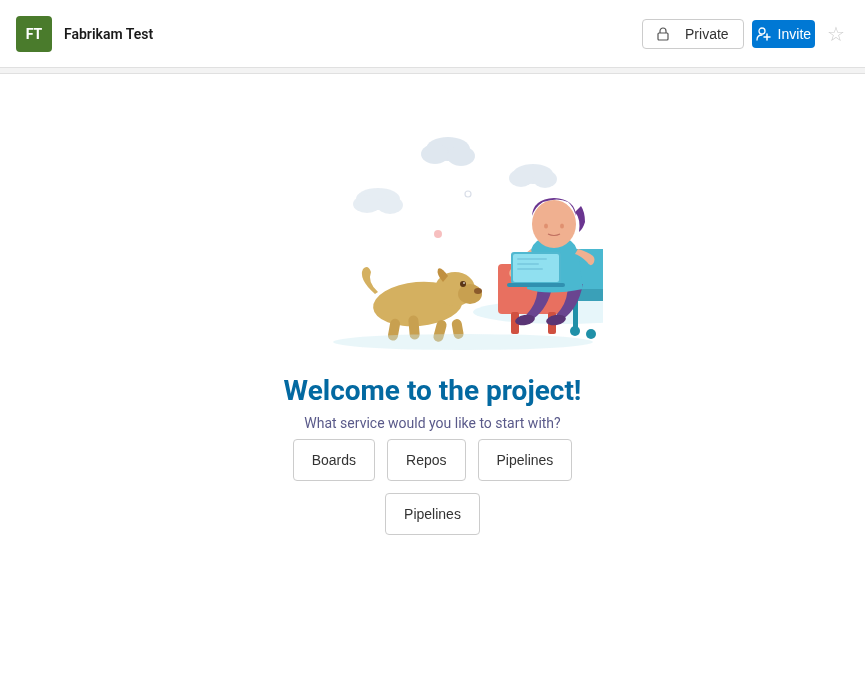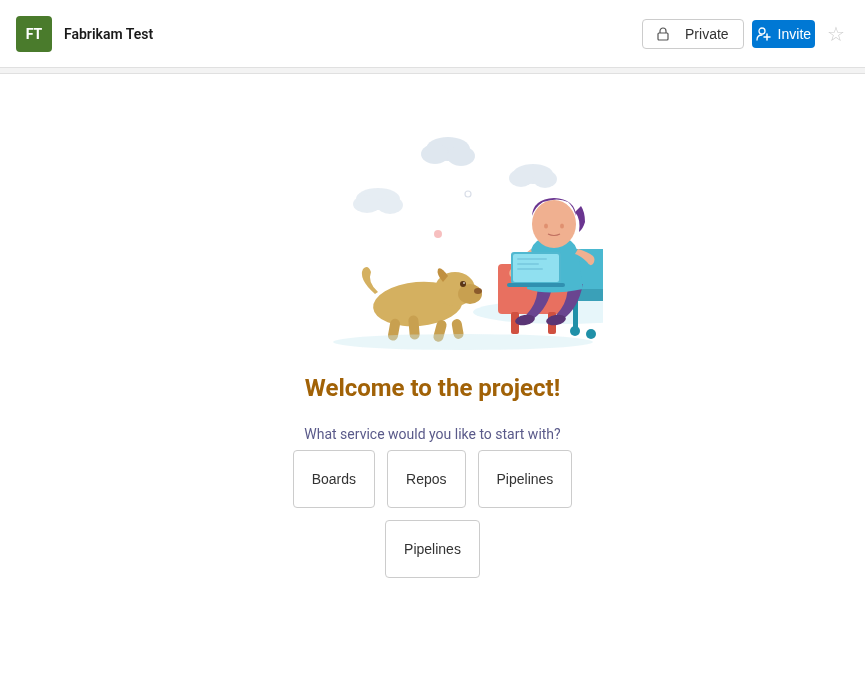--- a/index.html
+++ b/index.html
@@ -96,43 +96,43 @@
     }
 
     
     .illustration svg {
       width: 100%;
       height: 100%;
     }
 
     
     .welcome-title {
-      font-size: 24px;
+      font-size: 28px;
       font-weight: 700;
-      color: #a16207;
-      margin-bottom: 24px;
+      color: #0369a1;
+      margin-bottom: 8px;
       text-align: center;
     }
     .welcome-subtitle {
       font-size: 14px;
       color: #5a5a8a;
       margin-bottom: 8px;
       text-align: center;
     }
 
     
     .service-buttons-row {
       display: flex;
       gap: 12px;
       margin-bottom: 12px;
       flex-wrap: wrap;
       justify-content: center;
     }
     .service-btn {
-      padding: 20px 18px;
+      padding: 12px 18px;
       border: 1px solid #ccc;
       border-radius: 4px;
       background: #fff;
       font-size: 14px;
       color: #333;
       cursor: pointer;
     }
 
     
     .artifacts-row {

